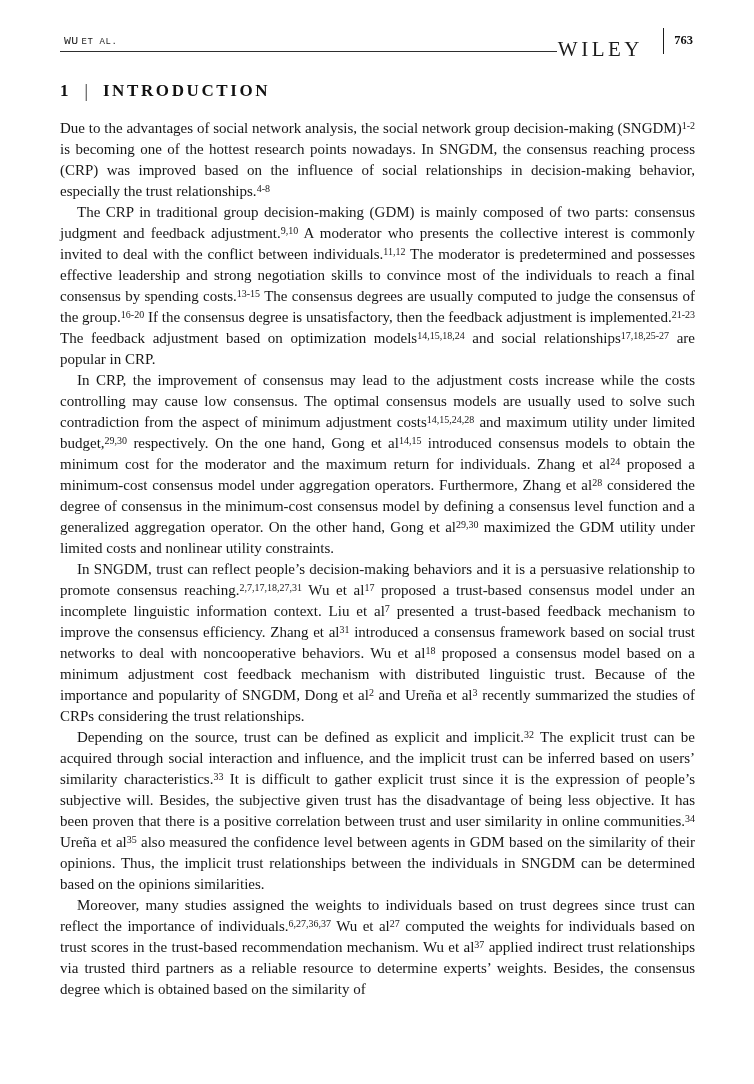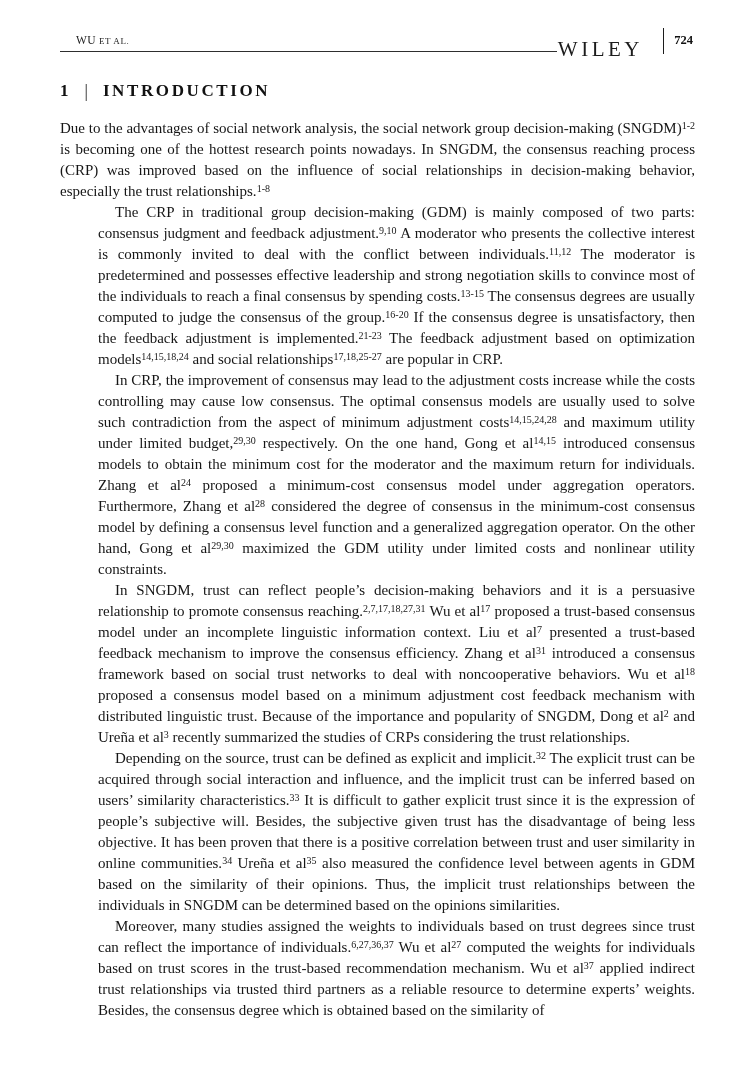--- a/index.html
+++ b/index.html
@@ -18,26 +18,27 @@
     padding: 26px 59px 0 60px;
   }
 
   
   .header {
     position: relative;
     height: 40px;
   }
   .running-head {
     position: absolute;
-    left: 16px;
+    left: 4px;
     top: 8px;
     font-size: 11.5px;
     letter-spacing: 0.4px;
     color: #222;
     white-space: nowrap;
+    font-family: Liberation Mono, monospace;
   }
   .running-head .suffix {
     font-size: 9px;
     letter-spacing: 0.6px;
     margin-left: 3px;
   }
   .header-rule {
     position: absolute;
     left: 0;
     right: 138px;
@@ -96,21 +97,21 @@
   .section-heading .sec-title { letter-spacing: 2.6px; }
 
   
   .body-text {
     font-size: 15px;
     line-height: 21px;
     text-align: justify;
     color: #161616;
   }
   .body-text p { margin: 0; }
-  .body-text p.indent { text-indent: 17px; margin-left: 38px; }
+  .body-text p.indent { text-indent: 17px; }
   .body-text sup {
     font-size: 10px;
     line-height: 0;
     vertical-align: baseline;
     position: relative;
     top: -4.5px;
     letter-spacing: 0;
   }
 </style>
 </head>
@@ -119,32 +120,32 @@
 <div class="page">
 
   <div class="header">
     <span class="running-head">
       <span>WU</span><span class="suffix">ET AL.</span>
     </span>
     <span class="header-rule"></span>
     <span class="wiley-wordmark">WILEY</span>
     <span class="folio">
       <span class="folio-bar"></span>
-      <span class="page-number">724</span>
+      <span class="page-number">763</span>
     </span>
   </div>
 
   <div class="section-heading">
     <span class="sec-number">1</span>
     <span class="sec-sep">|</span>
     <span class="sec-title">INTRODUCTION</span>
   </div>
 
   <div class="body-text">
-    <p>Due to the advantages of social network analysis, the social network group decision-making (SNGDM)<sup>1-2</sup> is becoming one of the hottest research points nowadays. In SNGDM, the consensus reaching process (CRP) was improved based on the influence of social relationships in decision-making behavior, especially the trust relationships.<sup>1-8</sup></p>
+    <p>Due to the advantages of social network analysis, the social network group decision-making (SNGDM)<sup>1-2</sup> is becoming one of the hottest research points nowadays. In SNGDM, the consensus reaching process (CRP) was improved based on the influence of social relationships in decision-making behavior, especially the trust relationships.<sup>4-8</sup></p>
     <p class="indent">The CRP in traditional group decision-making (GDM) is mainly composed of two parts: consensus judgment and feedback adjustment.<sup>9,10</sup> A moderator who presents the collective interest is commonly invited to deal with the conflict between individuals.<sup>11,12</sup> The moderator is predetermined and possesses effective leadership and strong negotiation skills to convince most of the individuals to reach a final consensus by spending costs.<sup>13-15</sup> The consensus degrees are usually computed to judge the consensus of the group.<sup>16-20</sup> If the consensus degree is unsatisfactory, then the feedback adjustment is implemented.<sup>21-23</sup> The feedback adjustment based on optimization models<sup>14,15,18,24</sup> and social relationships<sup>17,18,25-27</sup> are popular in CRP.</p>
     <p class="indent">In CRP, the improvement of consensus may lead to the adjustment costs increase while the costs controlling may cause low consensus. The optimal consensus models are usually used to solve such contradiction from the aspect of minimum adjustment costs<sup>14,15,24,28</sup> and maximum utility under limited budget,<sup>29,30</sup> respectively. On the one hand, Gong et al<sup>14,15</sup> introduced consensus models to obtain the minimum cost for the moderator and the maximum return for individuals. Zhang et al<sup>24</sup> proposed a minimum-cost consensus model under aggregation operators. Furthermore, Zhang et al<sup>28</sup> considered the degree of consensus in the minimum-cost consensus model by defining a consensus level function and a generalized aggregation operator. On the other hand, Gong et al<sup>29,30</sup> maximized the GDM utility under limited costs and nonlinear utility constraints.</p>
     <p class="indent">In SNGDM, trust can reflect people’s decision-making behaviors and it is a persuasive relationship to promote consensus reaching.<sup>2,7,17,18,27,31</sup> Wu et al<sup>17</sup> proposed a trust-based consensus model under an incomplete linguistic information context. Liu et al<sup>7</sup> presented a trust-based feedback mechanism to improve the consensus efficiency. Zhang et al<sup>31</sup> introduced a consensus framework based on social trust networks to deal with noncooperative behaviors. Wu et al<sup>18</sup> proposed a consensus model based on a minimum adjustment cost feedback mechanism with distributed linguistic trust. Because of the importance and popularity of SNGDM, Dong et al<sup>2</sup> and Ureña et al<sup>3</sup> recently summarized the studies of CRPs considering the trust relationships.</p>
     <p class="indent">Depending on the source, trust can be defined as explicit and implicit.<sup>32</sup> The explicit trust can be acquired through social interaction and influence, and the implicit trust can be inferred based on users’ similarity characteristics.<sup>33</sup> It is difficult to gather explicit trust since it is the expression of people’s subjective will. Besides, the subjective given trust has the disadvantage of being less objective. It has been proven that there is a positive correlation between trust and user similarity in online communities.<sup>34</sup> Ureña et al<sup>35</sup> also measured the confidence level between agents in GDM based on the similarity of their opinions. Thus, the implicit trust relationships between the individuals in SNGDM can be determined based on the opinions similarities.</p>
     <p class="indent">Moreover, many studies assigned the weights to individuals based on trust degrees since trust can reflect the importance of individuals.<sup>6,27,36,37</sup> Wu et al<sup>27</sup> computed the weights for individuals based on trust scores in the trust-based recommendation mechanism. Wu et al<sup>37</sup> applied indirect trust relationships via trusted third partners as a reliable resource to determine experts’ weights. Besides, the consensus degree which is obtained based on the similarity of</p>
   </div>
 
 </div>
 
 </body></html>

